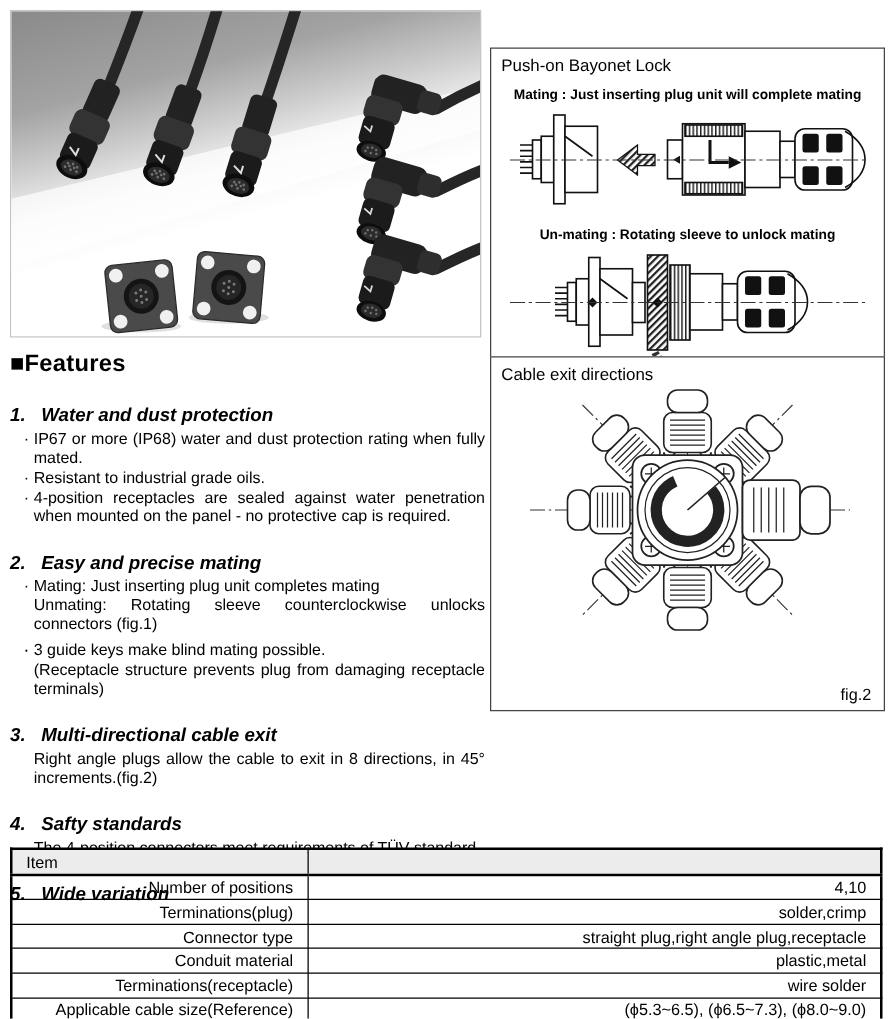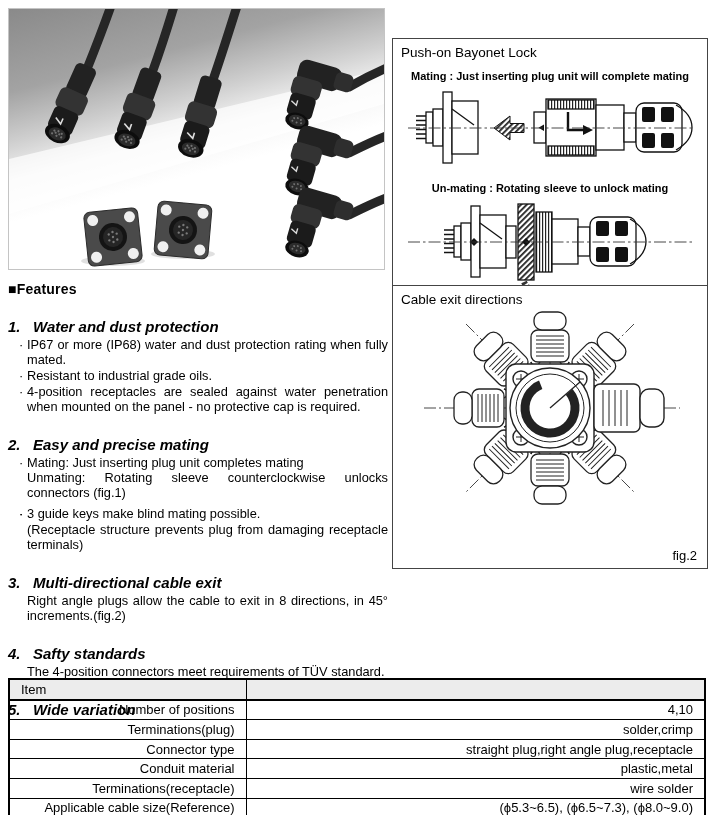--- a/index.html
+++ b/index.html
@@ -16,21 +16,21 @@
           box-sizing:border-box;background:#fff;}
   .fig1box{top:22px;height:266px;margin-top:16px;}
   .fig2box{top:285px;height:284px;}
   .figtitle{font-size:13.5px;padding:6px 0 0 8px;}
   .figcap{font-size:11px;font-weight:bold;text-align:center;margin-top:10px;}
   .figsvg{display:block;margin:2px auto 0;}
   .figlabel{position:absolute;right:10px;bottom:5px;font-size:13px;}
 
   
   .features{position:absolute;left:8px;top:281px;width:380px;}
-  .features-heading{font-size:14px;font-weight:bold;margin-bottom:16px;letter-spacing:0.2px;}
+  .features-heading{font-size:19px;font-weight:bold;margin-bottom:16px;letter-spacing:0.2px;}
   .feat-title{font-size:15px;font-weight:bold;margin:21px 0 3px 0;font-style:italic;}
   .feat-title .num{display:inline-block;min-width:25px;}
   .feat-item{font-size:12.8px;line-height:14.9px;text-align:justify;
              position:relative;padding-left:19px;margin:1px 0;}
   .feat-item .bullet{position:absolute;left:11px;top:0;}
   .feat-item.gap{margin-top:6px;}
 
   
   .spec-table{position:absolute;left:8px;top:678px;width:698px;
               border-collapse:collapse;font-size:13px;border:2px solid #000;}

